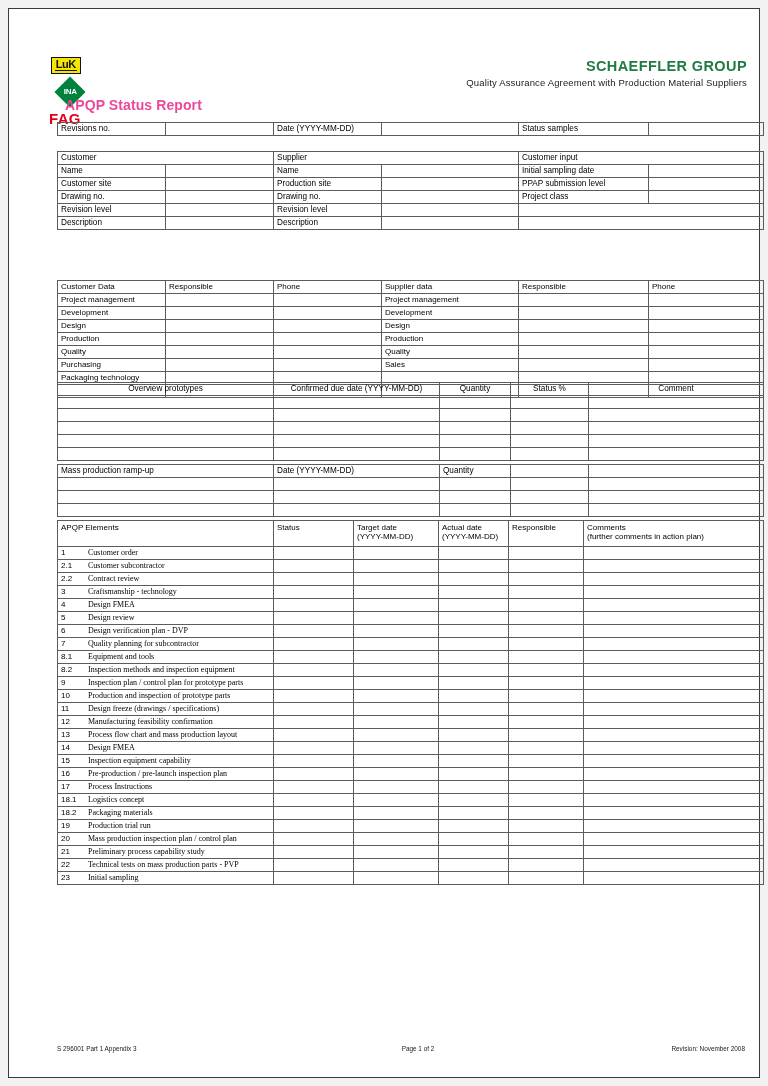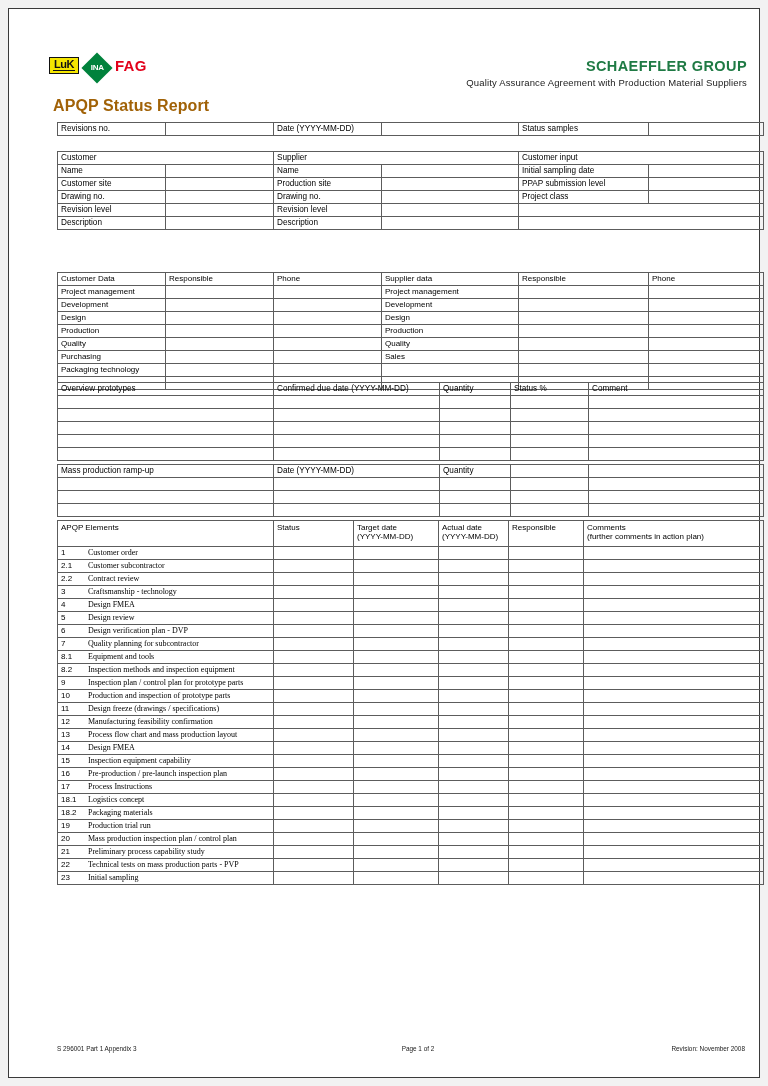--- a/index.html
+++ b/index.html
@@ -15,21 +15,21 @@
     left: 8px; top: 8px;
     width: 752px; height: 1070px;
     background: #ffffff;
     border: 1px solid #3a3a3a;
     padding: 0;
   }
   .inner { position: relative; width: 100%; height: 100%; }
 
   
   .hdr { position: absolute; left: 40px; top: 42px; right: 12px; height: 40px; }
-  .logos { position:absolute; left:0; top:6px; display:flex; align-items:flex-start; gap:7px; }
+  .logos { position:absolute; left:0; top:6px; display:flex; align-items:flex-end; gap:7px;flex-direction:column; }
   .logo-luk {
     background:#f5e600; border:1.5px solid #111; color:#111;
     font-weight:bold; font-size:11px; line-height:11px;
     padding:1px 3px 2px 3px; letter-spacing:-0.5px;
     font-family:"Liberation Sans", sans-serif;
     position:relative;
   }
   .logo-luk .ul { display:inline-block; border-bottom:1.5px solid #111; padding:0 1px; }
   .logo-ina {
     width:22px; height:22px; background:#00823c;
@@ -41,22 +41,22 @@
     color:#fff; font-weight:bold; font-size:8px; line-height:8px;
     letter-spacing:-0.3px;
   }
   .logo-fag { color:#e2001a; font-weight:bold; font-size:15px; letter-spacing:0.3px; }
 
   .brand { position:absolute; right:0; top:0; text-align:right; }
   .brand-name { color:#1f7a44; font-weight:bold; font-size:14.5px; letter-spacing:0.4px;margin-top:7px; }
   .brand-sub { color:#222; font-size:9.5px; margin-top:3px; letter-spacing:0.15px; }
 
   .doctitle {
-    position:absolute; left:44px; top:88px;
-    font-size:16px; font-weight:bold; color:#a16207; letter-spacing:0.1px;
+    position:absolute; left:56px; top:88px;
+    font-size:14px; font-weight:bold; color:#ec4899; letter-spacing:0.1px;
   }
 
   
   table.grid {
     position:absolute;
     border-collapse: collapse;
     table-layout: fixed;
     font-size: 8.2px;
     color: #000;
   }
@@ -65,22 +65,22 @@
     padding: 1px 3px;
     vertical-align: top;
     line-height: 1.15;
     height: 13px;
     overflow: hidden;
     white-space: nowrap;
   }
   table.grid td.blank { }
   .t-rev   { left:48px; top:113px; width:706px; }
   .t-cust  { left:48px; top:142px; width:706px; }
-  .t-data  { left:48px; top:263px; width:706px; }
-  .t-proto { left:48px; top:373px; width:706px; }
+  .t-data  { left:48px; top:271px; width:706px; }
+  .t-proto { left:48px; top:373px; width:706px;text-align:center; }
   .t-mass  { left:48px; top:455px; width:706px; }
   .t-apqp  { left:48px; top:511px; width:706px; }
 
   .t-rev td, .t-cust td { height:19px; padding-top:3px; }
   .t-data td { height:12.5px; padding-top:0.5px; font-size:8px; }
   .t-proto td { height:13px; padding-top:1.5px; }
   .t-mass td { height:13px; padding-top:1.5px; }
 
   .t-apqp td { height:17.7px; padding-top:3px; font-size:8px; }
   .t-apqp tr.hdrow td { height:26px; padding-top:2px; white-space:normal; }

